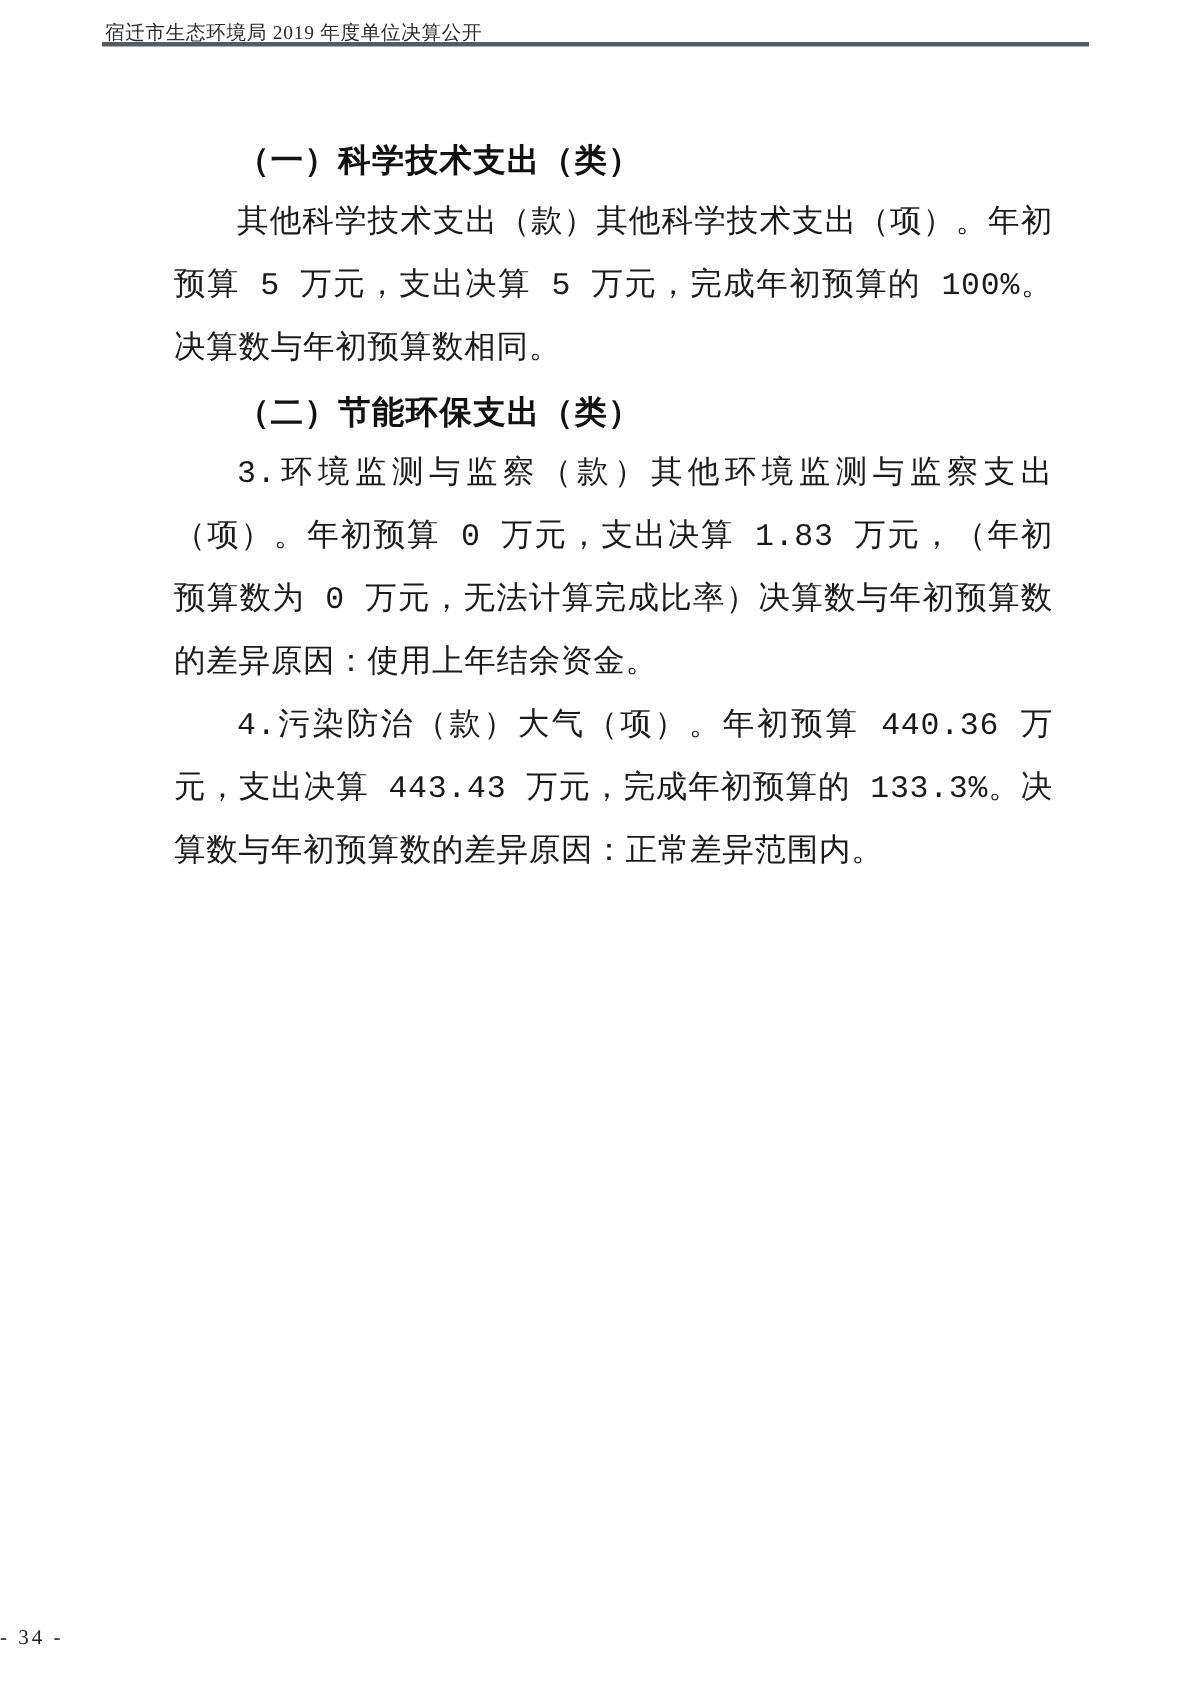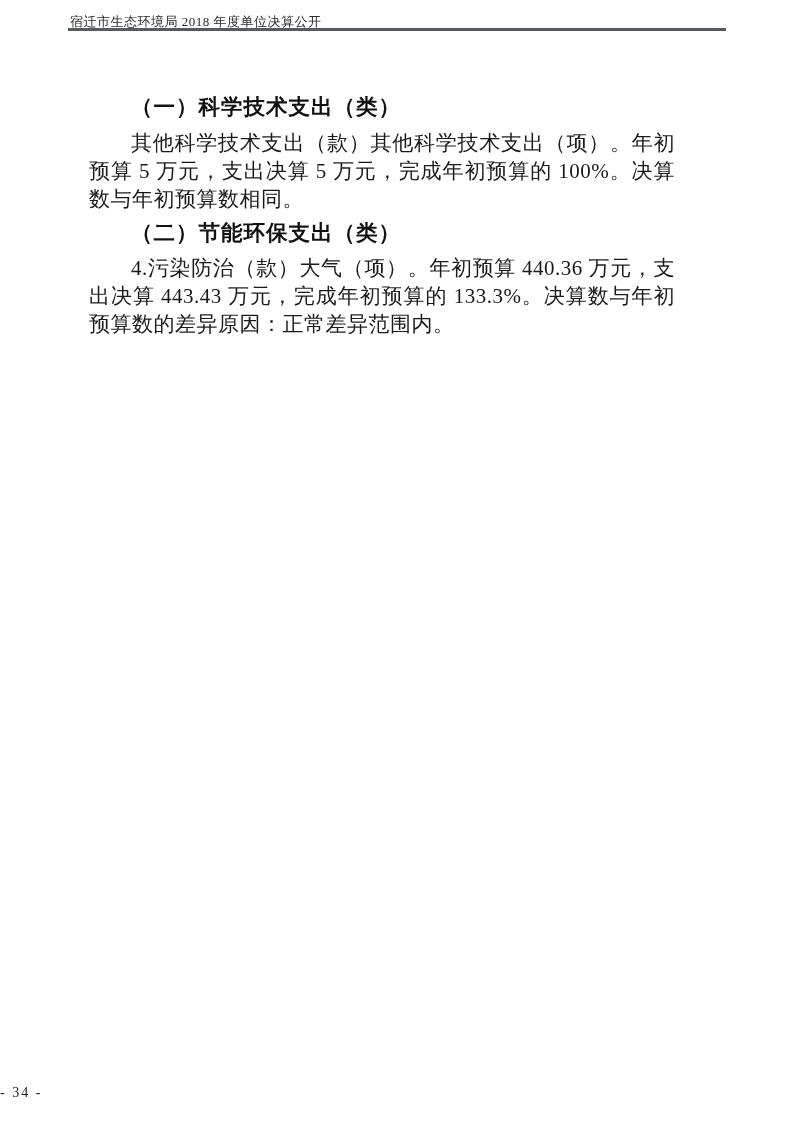--- a/index.html
+++ b/index.html
@@ -29,21 +29,21 @@
     position: absolute;
     top: 28px;
     left: 68px;
     width: 658px;
     height: 3px;
     background: #565b5d;
   }
   .content {
     position: absolute;
     top: 87px;
-    left: 89px;
+    left: 116px;
     width: 586px;
     font-size: 21px;
     line-height: 41.5px;
     letter-spacing: 0.5px;
     text-align: justify;
     text-justify: inter-character;
   }
   .section-heading {
     margin: 0;
     font-family: "Liberation Sans", "DejaVu Sans", sans-serif;
@@ -51,56 +51,58 @@
     font-weight: 700;
     line-height: 41.5px;
     text-indent: 42px;
     letter-spacing: 1px;
     color: #111111;
     text-align: left;
   }
   .body-paragraph {
     margin: 0;
     text-indent: 42px;
-    line-height: 28px;
+    line-height: 42px;
     text-align: justify;
     text-justify: inter-character;
+    font-family: Liberation Mono, monospace;
   }
   .footer {
     position: absolute;
     top: 1083px;
     left: 0;
     width: 100%;
   }
   .page-number {
     font-size: 14px;
     letter-spacing: 2px;
     color: #222222;
   }
 </style>
 </head>
 <body>
 
 <div class="page">
 
   <div>
-    <div class="header-title">宿迁市生态环境局 2018 年度单位决算公开</div>
+    <div class="header-title">宿迁市生态环境局 2019 年度单位决算公开</div>
     <div class="header-rule" style="background: rgb(86, 91, 93);"></div>
   </div>
 
   <div class="content">
 
     <h2 class="section-heading">（一）科学技术支出（类）</h2>
 
     <p class="body-paragraph">其他科学技术支出（款）其他科学技术支出（项）。年初预算 5 万元，支出决算 5 万元，完成年初预算的 100%。决算数与年初预算数相同。</p>
 
     <h2 class="section-heading">（二）节能环保支出（类）</h2>
 
 
 
+    <p class="body-paragraph">3.环境监测与监察（款）其他环境监测与监察支出（项）。年初预算 0 万元，支出决算 1.83 万元，（年初预算数为 0 万元，无法计算完成比率）决算数与年初预算数的差异原因：使用上年结余资金。</p>
 
     <p class="body-paragraph">4.污染防治（款）大气（项）。年初预算 440.36 万元，支出决算 443.43 万元，完成年初预算的 133.3%。决算数与年初预算数的差异原因：正常差异范围内。</p>
 
 
   </div>
 
   <div class="footer">
     <span class="page-number">- 34 -</span>
   </div>
 

